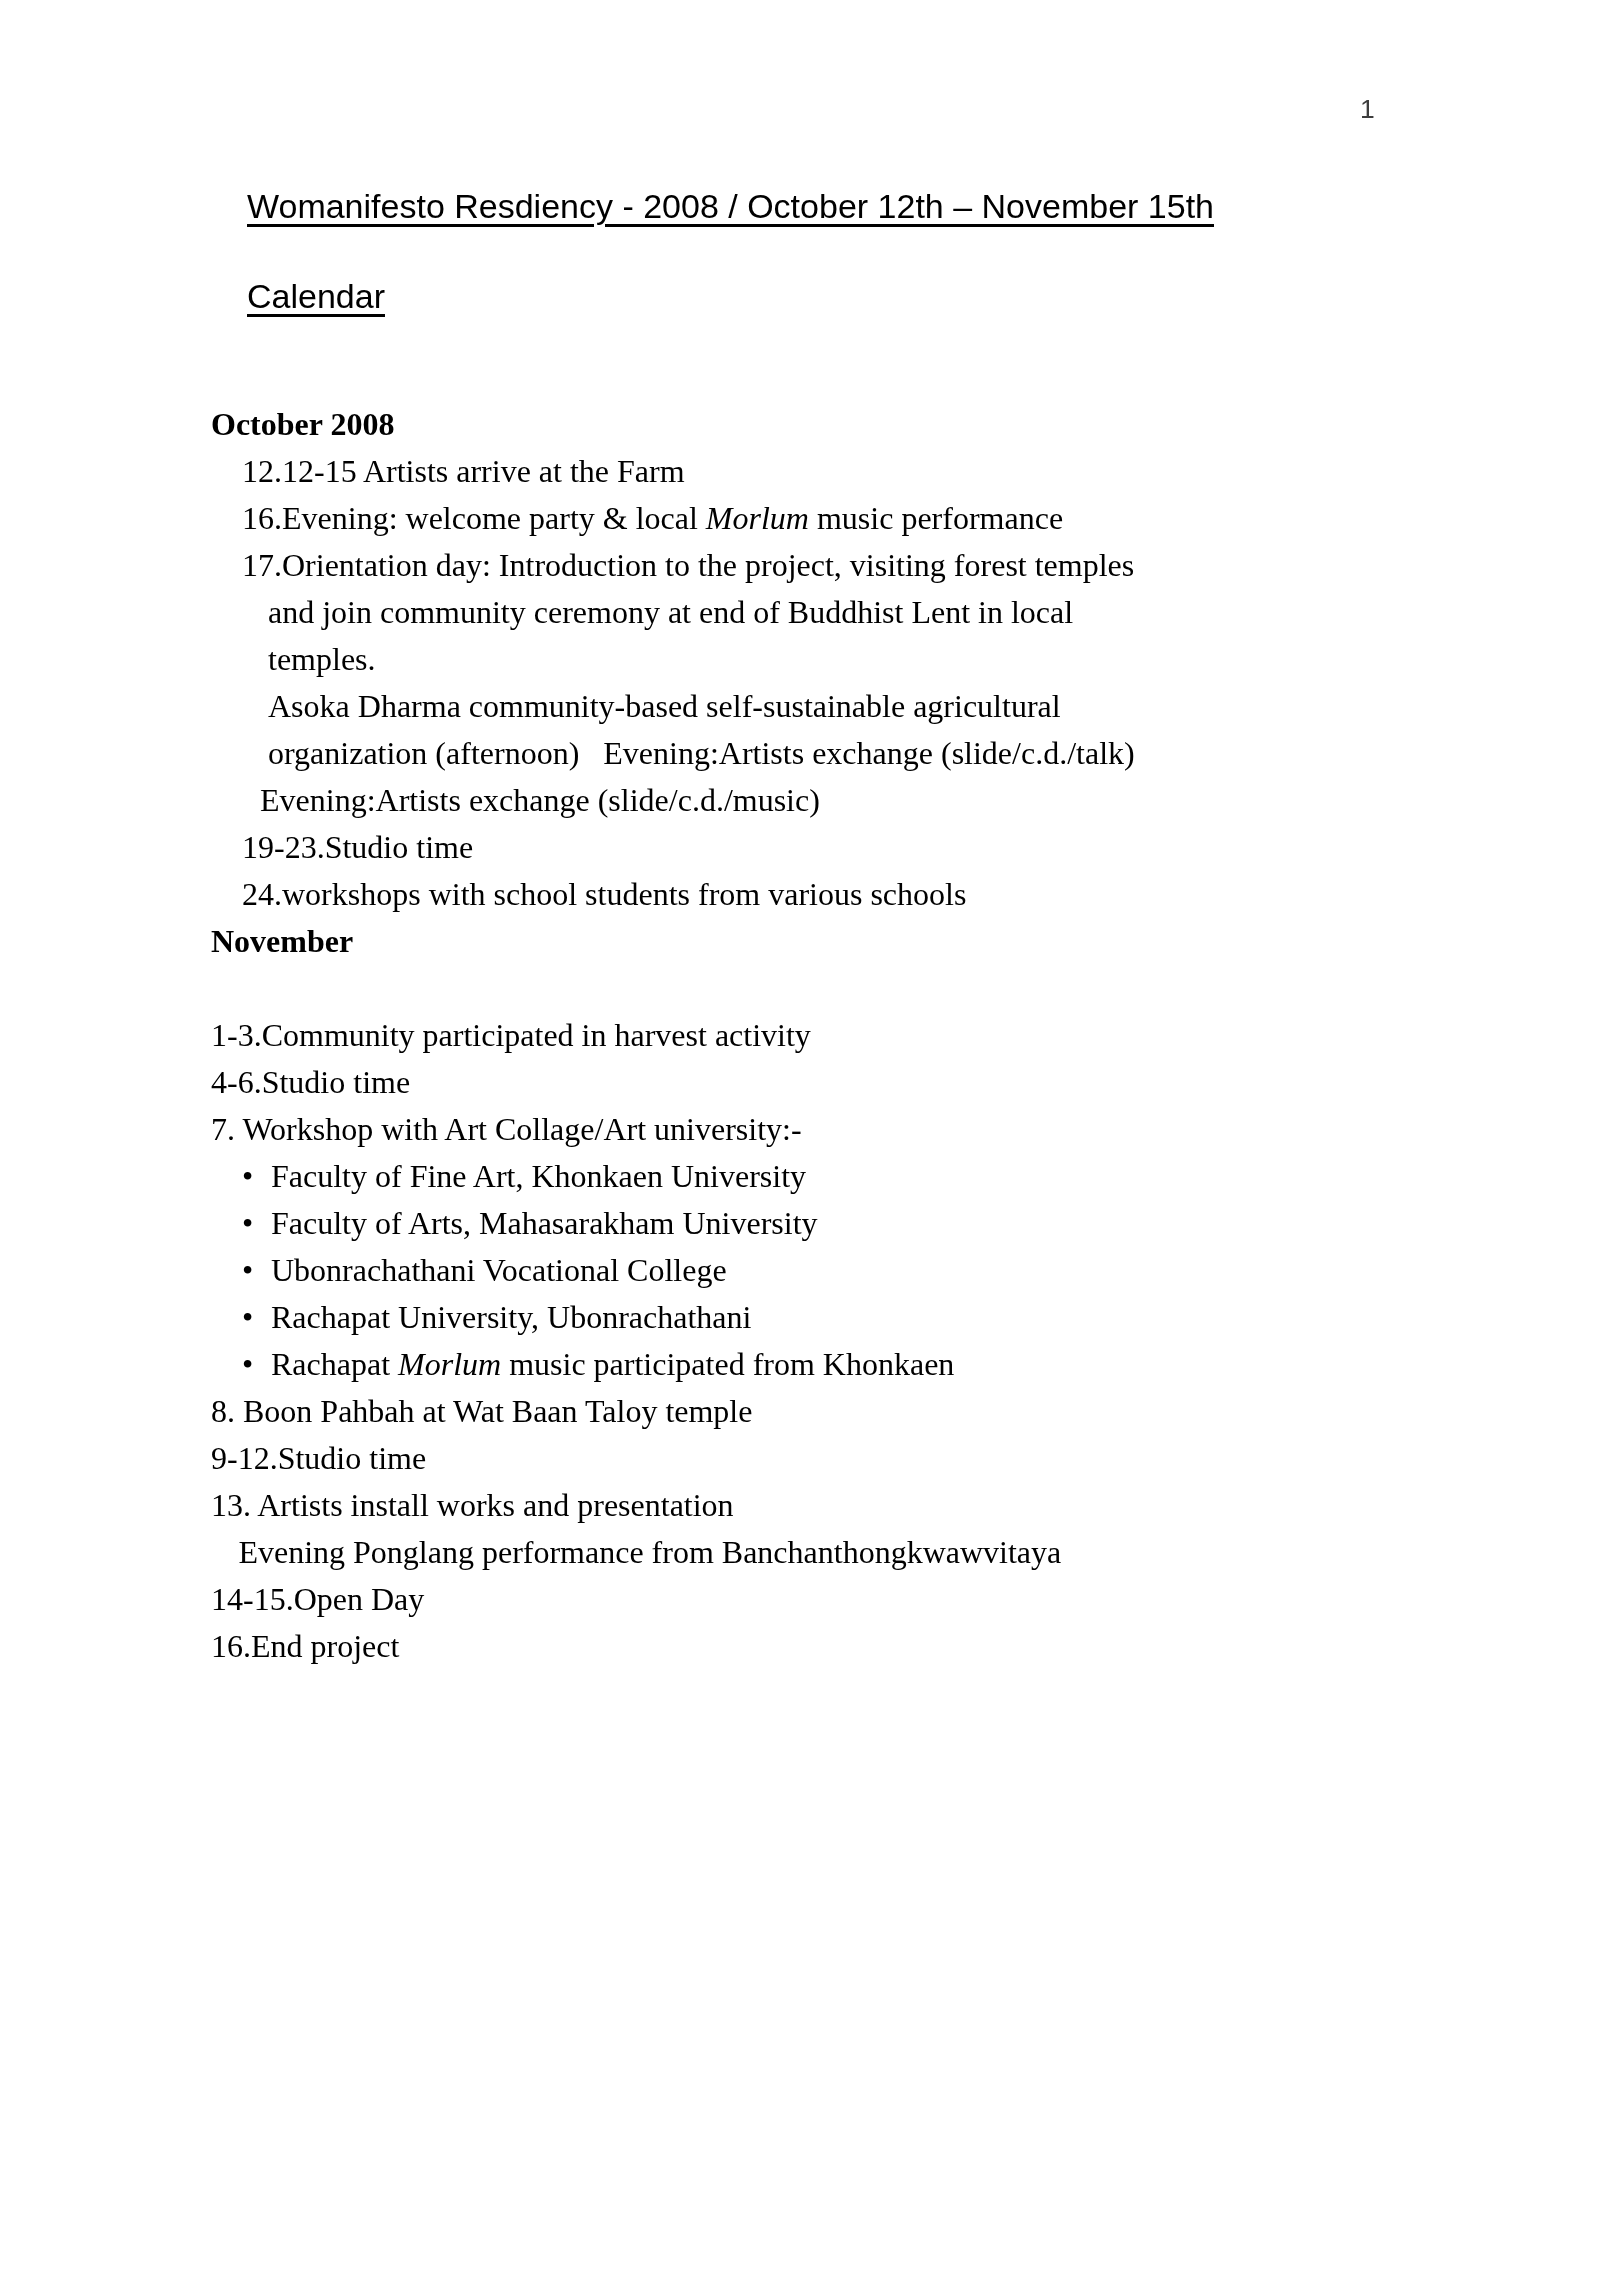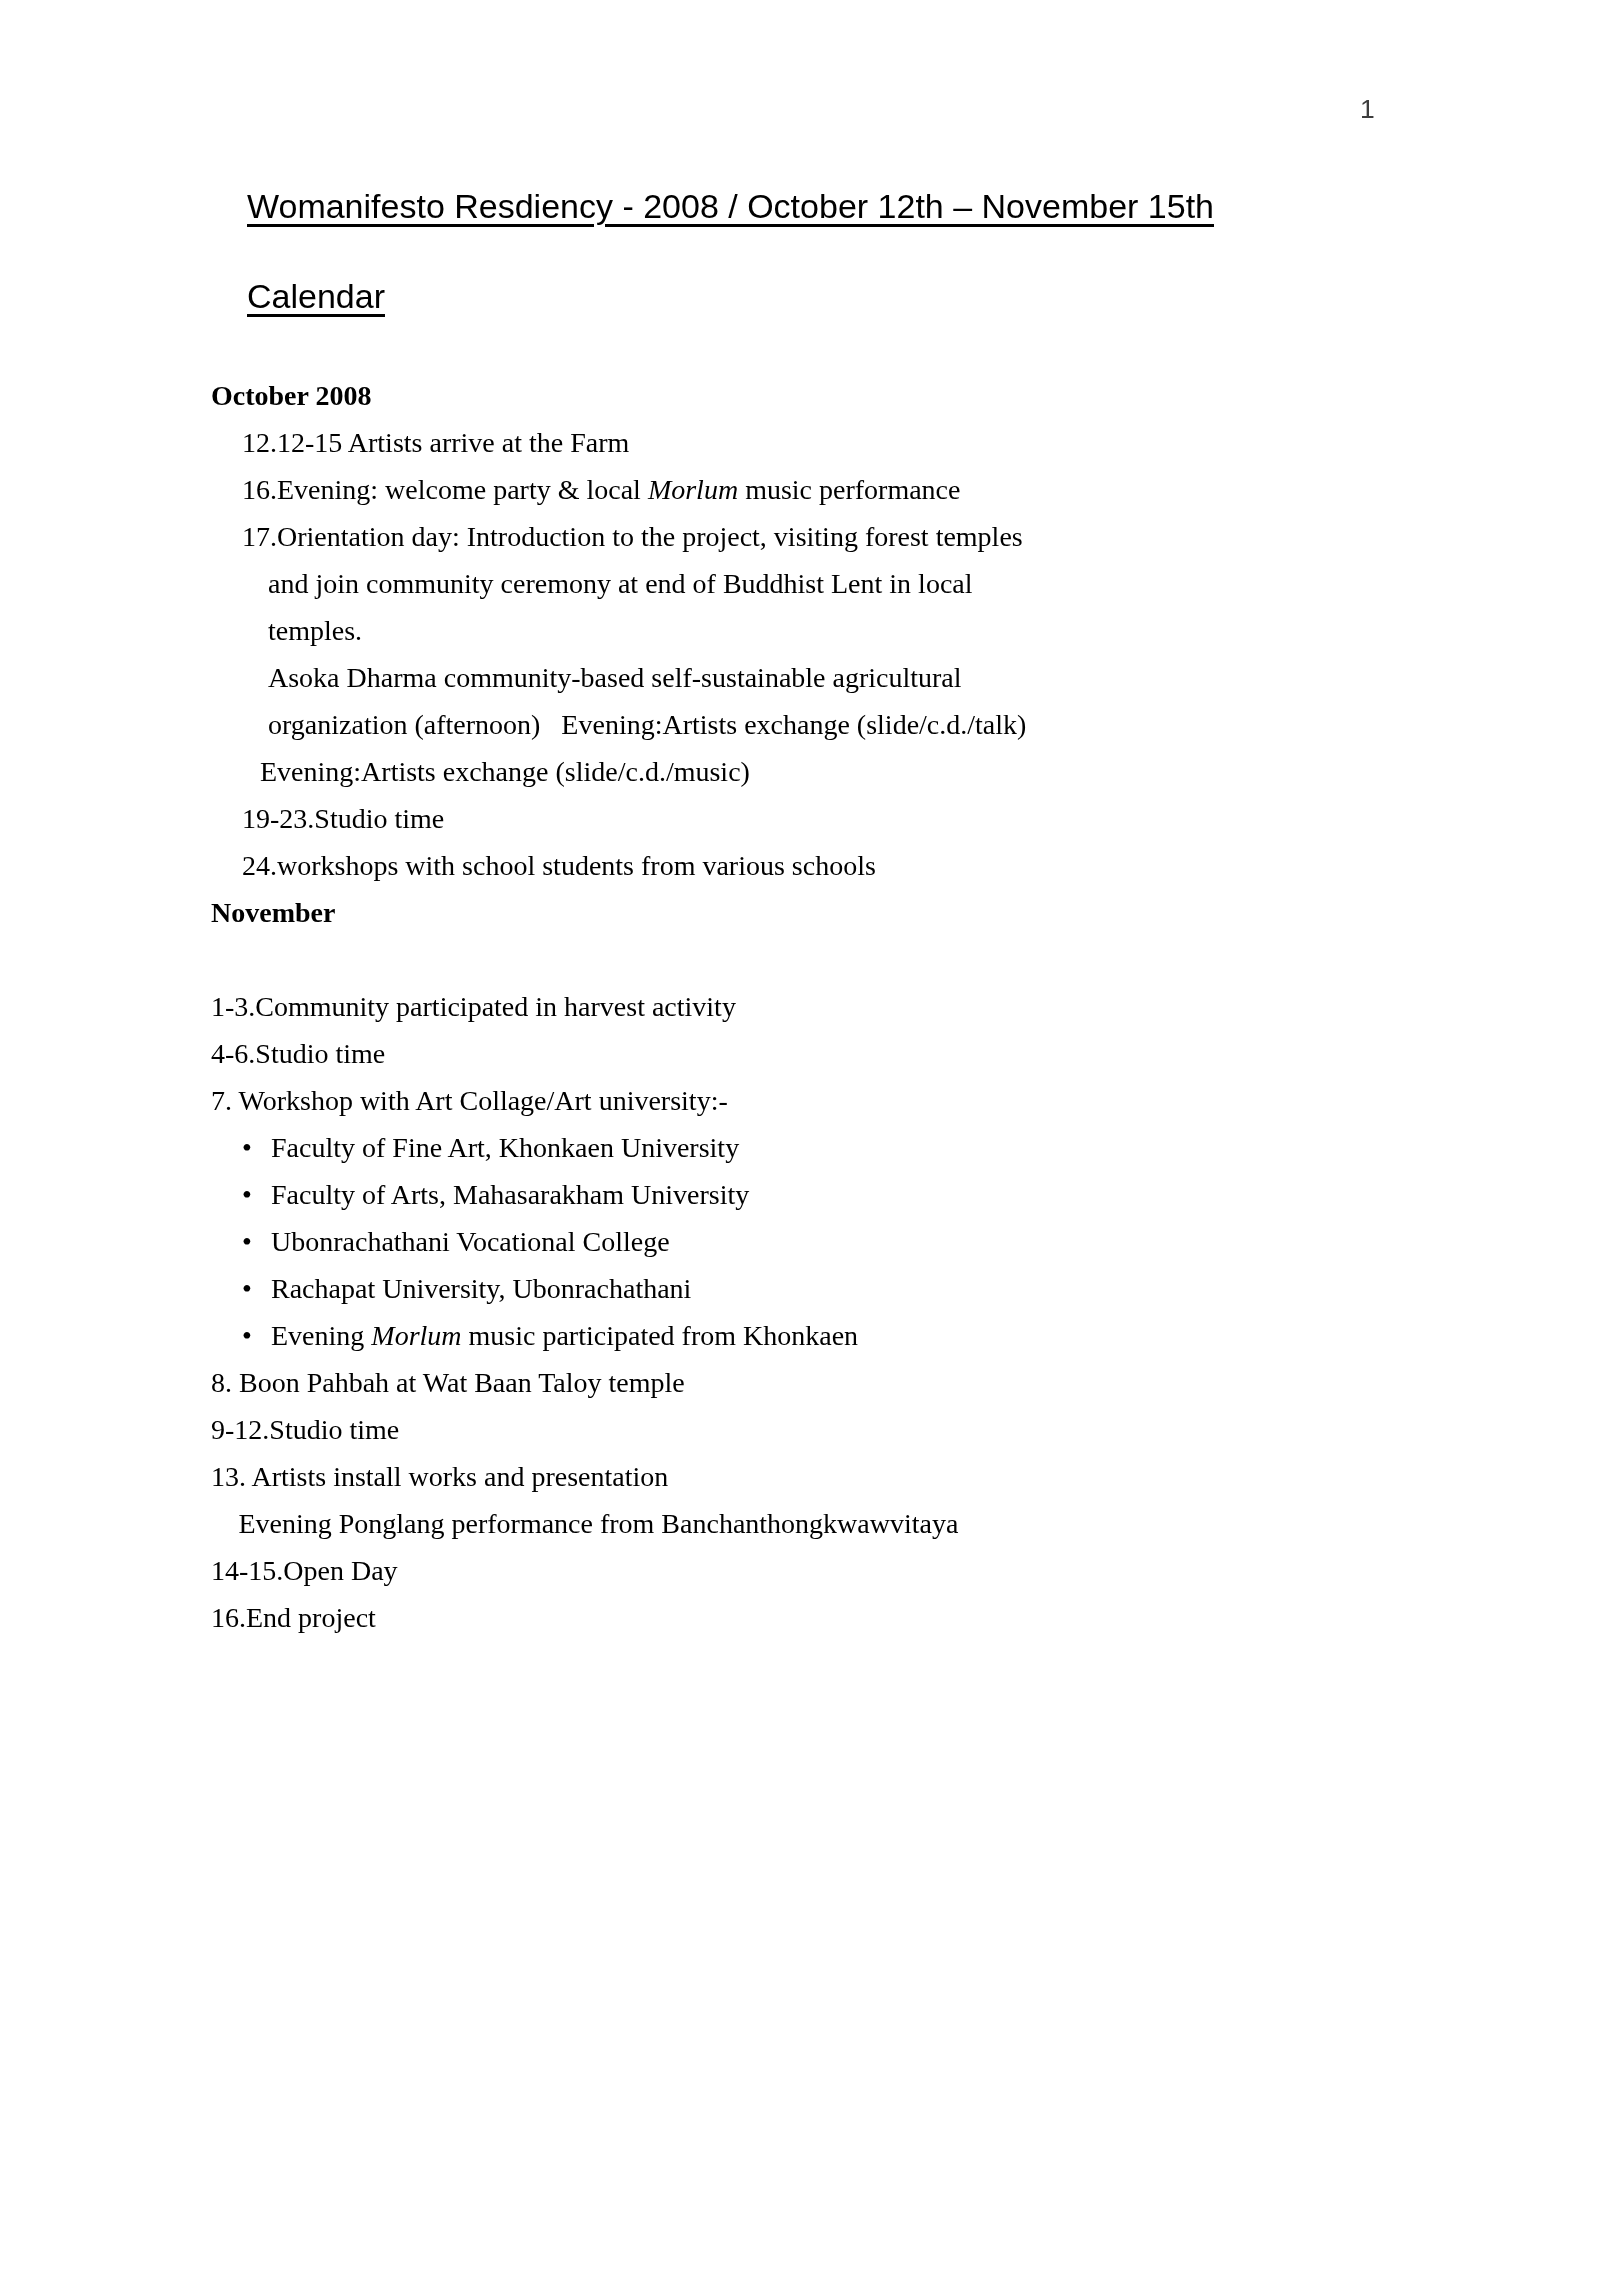--- a/index.html
+++ b/index.html
@@ -22,21 +22,21 @@
   .doc-title, .doc-subtitle {
     font-family:"Liberation Sans","DejaVu Sans",sans-serif;
     font-size:34px; line-height:49px;
     text-decoration:underline;
     text-decoration-thickness:2.9px;
     text-underline-offset:5.9px;
     white-space:pre;
     margin-left:36px;
   }
   .doc-subtitle { margin-top:41px; }
-  .cal { margin-top:51px; font-size:28px; line-height:47px; }
+  .cal { margin-top:80px; font-size:32px; line-height:47px; }
   .line { white-space:pre-wrap; min-height:47px; }
   .line.heading { font-weight:bold; }
   .line.num    { padding-left:31px; }
   .line.cont   { padding-left:57px; }
   .line.cont2  { padding-left:49px; }
   .line.indent { padding-left:27.4px; }
   .line.flush  { padding-left:0; }
   .line.bullet { padding-left:31px; }
   .line.blank  { height:47px; }
   .line .dot { display:inline-block; width:29px; }
@@ -65,21 +65,21 @@
         <div class="line num"><span class="seg">24.workshops with school students from various schools</span></div>
         <div class="line heading"><span class="seg bold">November</span></div>
         <div class="line blank"></div>
         <div class="line flush"><span class="seg">1-3.Community participated in harvest activity</span></div>
         <div class="line flush"><span class="seg">4-6.Studio time</span></div>
         <div class="line flush"><span class="seg">7. Workshop with Art Collage/Art university:-</span></div>
         <div class="line bullet"><span class="dot">•</span><span class="seg">Faculty of Fine Art, Khonkaen University</span></div>
         <div class="line bullet"><span class="dot">•</span><span class="seg">Faculty of Arts, Mahasarakham University</span></div>
         <div class="line bullet"><span class="dot">•</span><span class="seg">Ubonrachathani Vocational College</span></div>
         <div class="line bullet"><span class="dot">•</span><span class="seg">Rachapat University, Ubonrachathani</span></div>
-        <div class="line bullet"><span class="dot">•</span><span class="seg">Evening </span><span class="seg italic">Morlum</span><span class="seg"> music participated from Khonkaen</span></div>
+        <div class="line bullet"><span class="dot">•</span><span class="seg">Rachapat </span><span class="seg italic">Morlum</span><span class="seg"> music participated from Khonkaen</span></div>
         <div class="line flush"><span class="seg">8. Boon Pahbah at Wat Baan Taloy temple</span></div>
         <div class="line flush"><span class="seg">9-12.Studio time</span></div>
         <div class="line flush"><span class="seg">13. Artists install works and presentation</span></div>
         <div class="line indent"><span class="seg">Evening Ponglang performance from Banchanthongkwawvitaya</span></div>
         <div class="line flush"><span class="seg">14-15.Open Day</span></div>
         <div class="line flush"><span class="seg">16.End project</span></div>
       </div>
   </div>
 </div>
 

